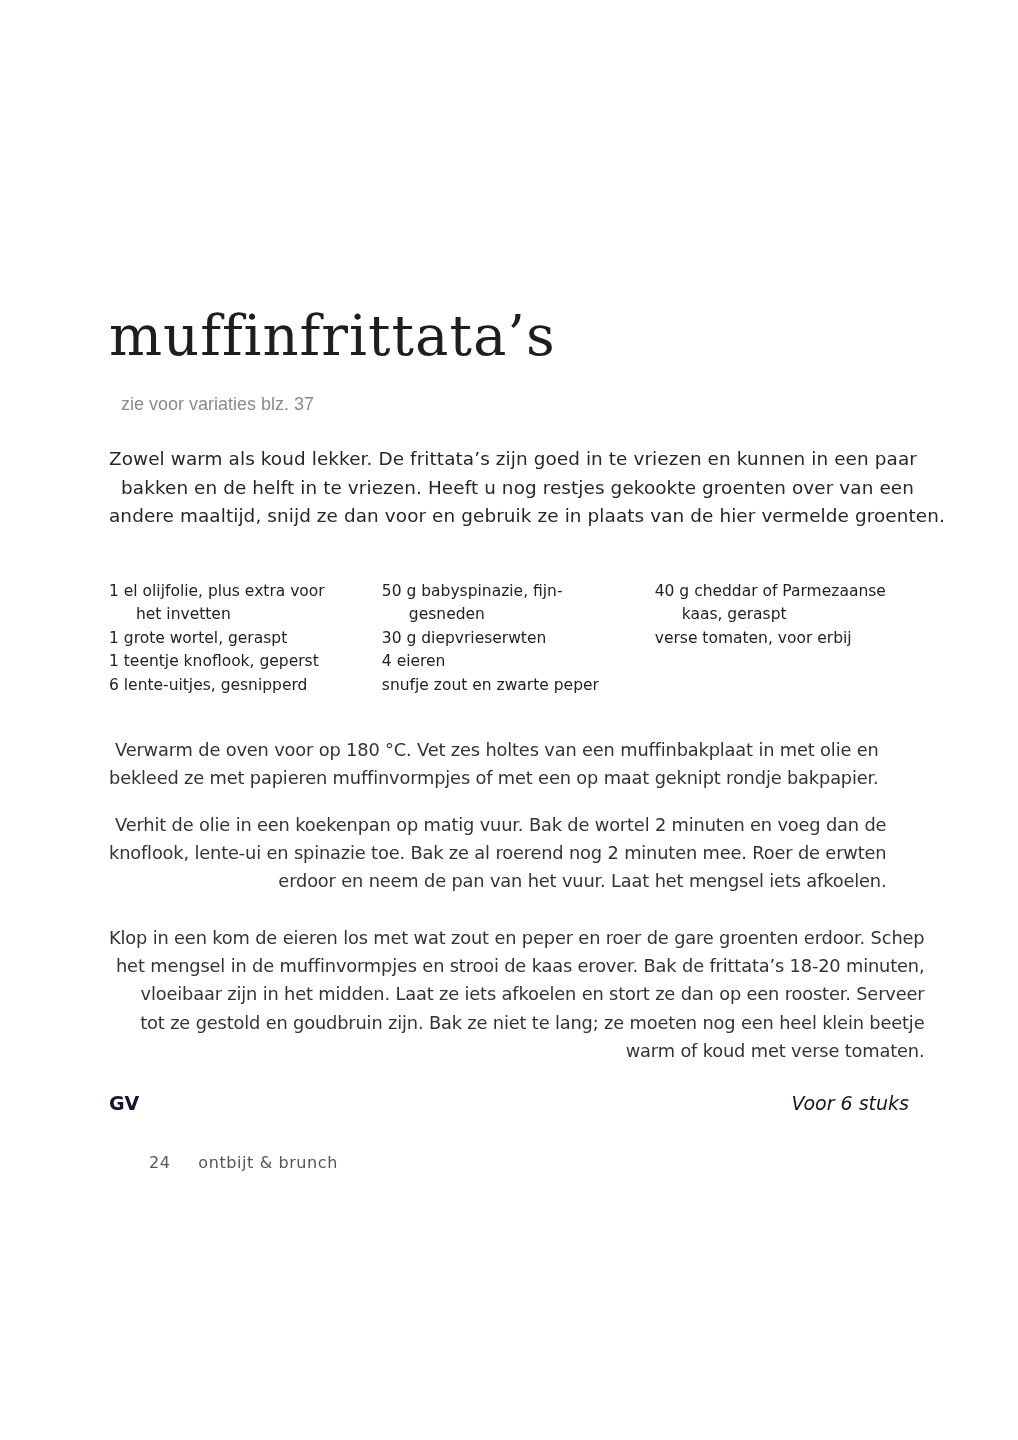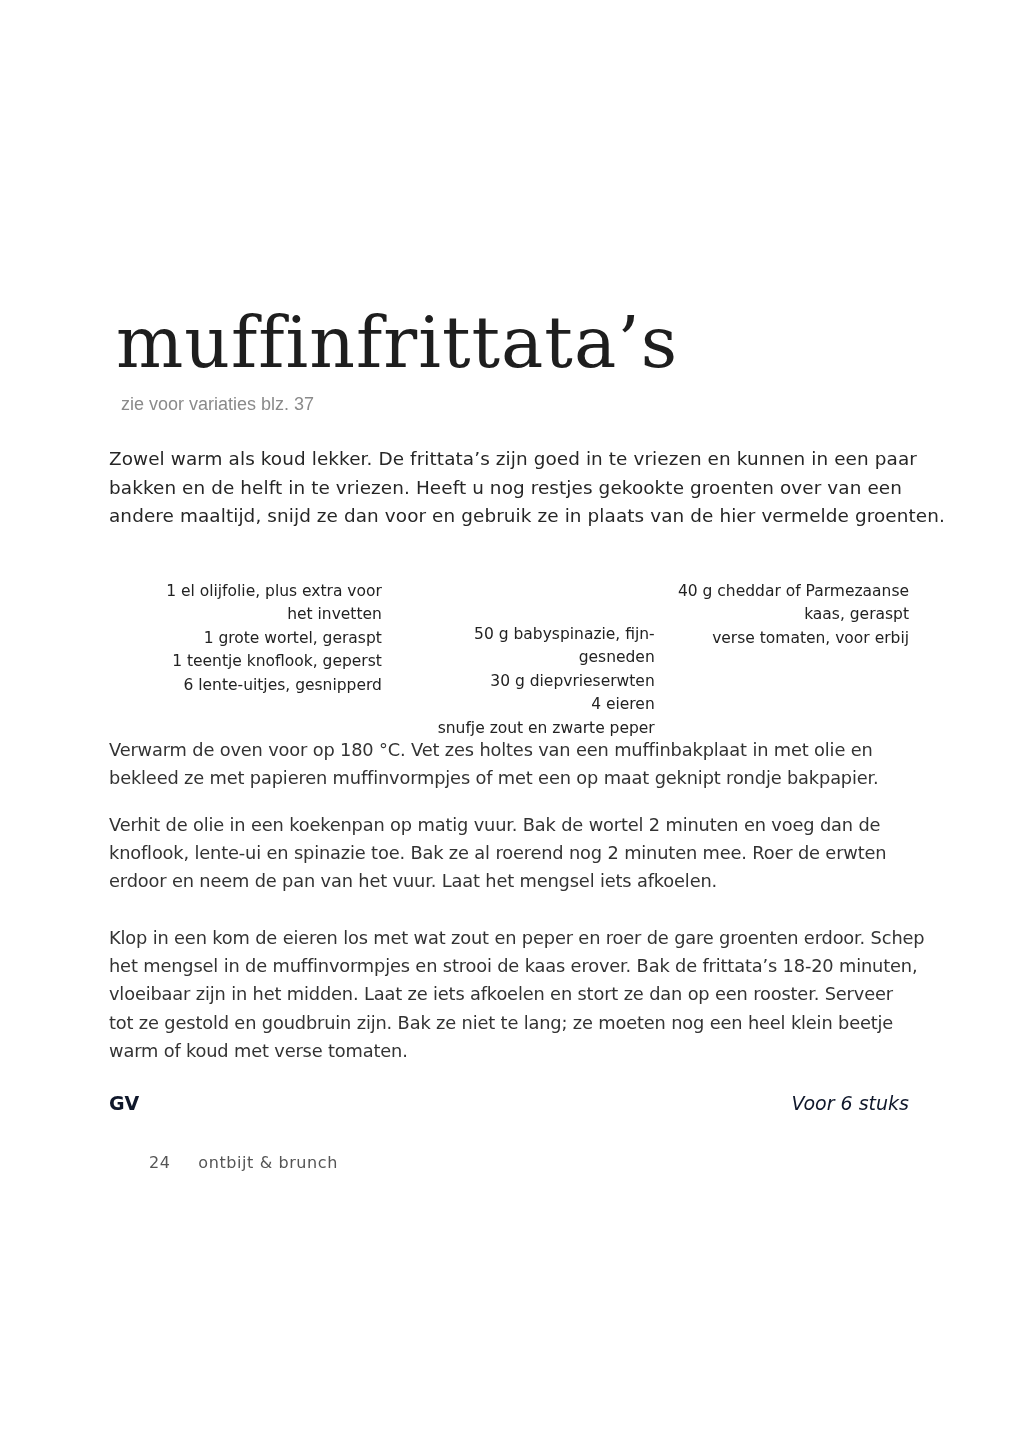--- a/index.html
+++ b/index.html
@@ -18,24 +18,24 @@
     .page {
       position: absolute;
       left: 109px;
       top: 0;
       width: 800px;
     }
     .title {
       position: absolute;
       top: 300px;
       left: 0;
-      margin: 7px;
+      margin: 0;
       font-family: "DejaVu Serif", serif;
       font-weight: normal;
-      font-size: 71px;
+      font-size: 56px;
       letter-spacing: 1px;
       color: #1e1e1e;
       line-height: 72px;
       white-space: nowrap;
     }
     .subtitle {
       position: absolute;
       top: 392px;
       left: 0;
       font-family: "Liberation Sans", sans-serif;
@@ -53,37 +53,38 @@
       margin: 0;
       font-family: "DejaVu Sans", sans-serif;
       font-size: 18.4px;
       line-height: 28.5px;
       color: #262626;
       letter-spacing: 0.1px;
     }
     .intro .line, .para .line {
       display: block;
       white-space: nowrap;
+      text-align: right;
     }
     .ingredients {
       position: absolute;
       top: 580px;
       left: 0;
       width: 800px;
       display: flex;
       font-family: "DejaVu Sans", sans-serif;
       font-size: 15.5px;
       line-height: 23.4px;
       color: #222;
     }
     .ing-col { list-style: none; margin: 0; padding: 0; }
     .ing-col.c1 { width: 279px; }
-    .ing-col.c2 { width: 279px; margin-top: 43px; }
+    .ing-col.c2 { width: 279px; }
     .ing-col.c3 { width: 260px; }
-    .ing-item { white-space: nowrap; text-align: right; }
+    .ing-item { white-space: nowrap; }
     .ing-item .cont { display: block; padding-left: 27px; }
     .para {
       position: absolute;
       left: 0;
       margin: 0;
       font-family: "DejaVu Sans", sans-serif;
       font-size: 17.8px;
       line-height: 28.2px;
       color: #333;
       letter-spacing: -0.15px;

